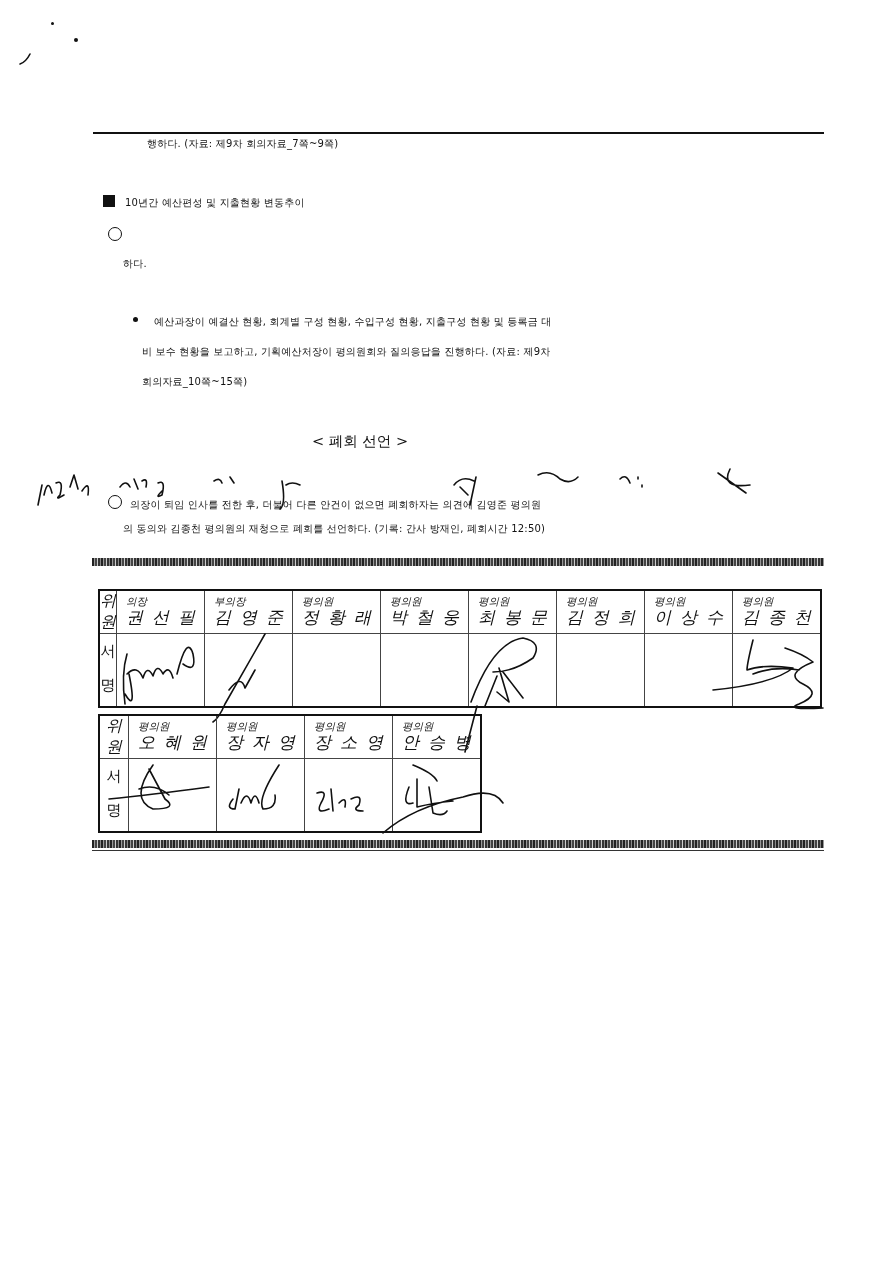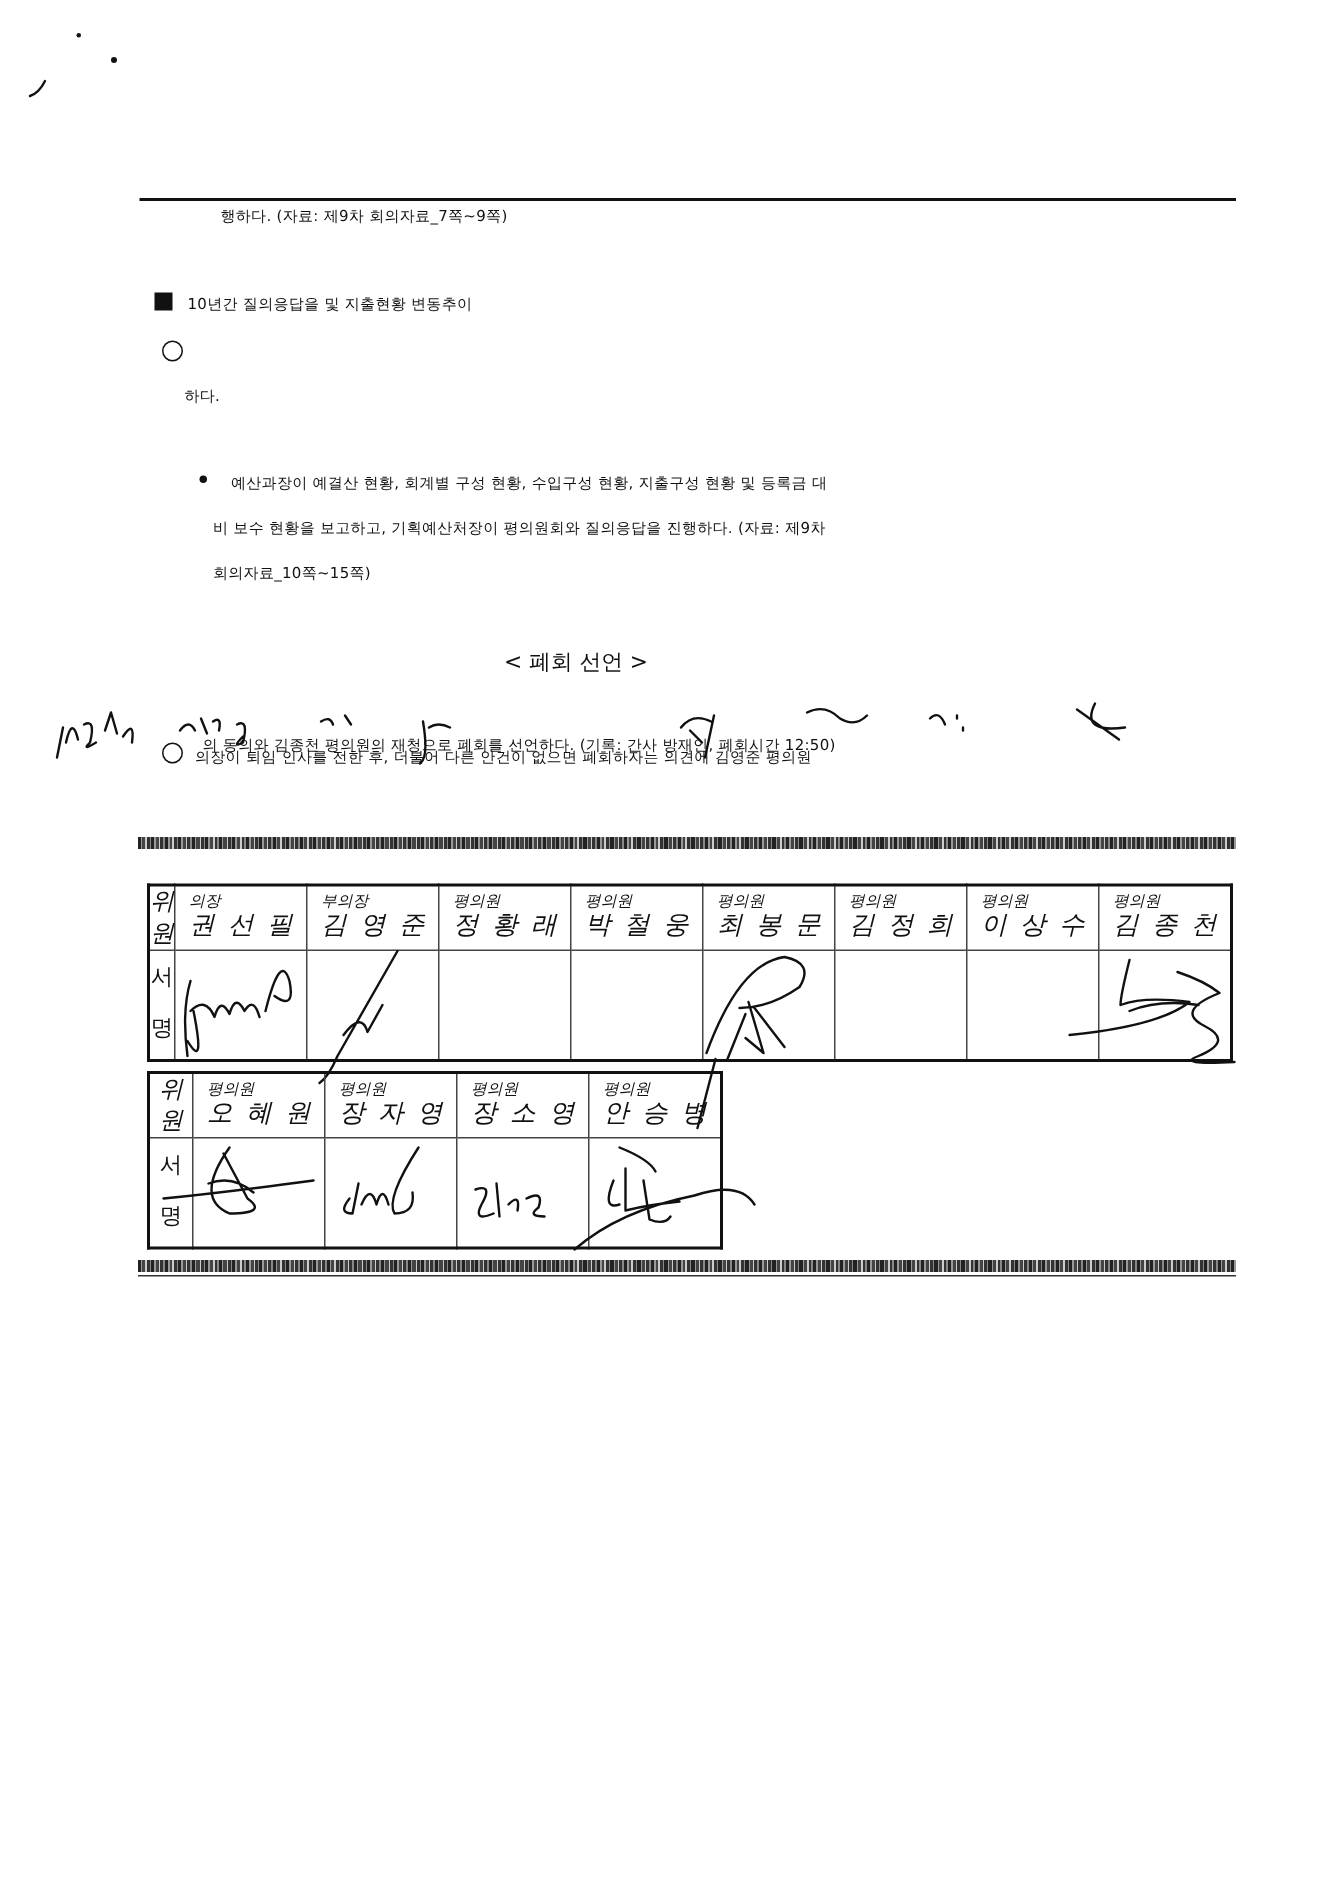--- a/index.html
+++ b/index.html
@@ -6,21 +6,21 @@
     body {
       width: 893px; height: 1264px; position: relative; overflow: hidden;
       font-family: "DejaVu Sans", sans-serif; color: #111;
     }
     .speck { position: absolute; background: #111; border-radius: 50%; }
     .top-rule { position: absolute; left: 93px; top: 132px; width: 731px; height: 2px; background: #111; }
     .line { position: absolute; font-size: 10px; white-space: nowrap; letter-spacing: 0.2px; }
     .bullet-sq { display: inline-block; width: 12px; height: 12px; background: #111; margin-right: 10px; vertical-align: -1px; }
     .circle { display: inline-block; width: 12px; height: 12px; border: 1.4px solid #111; border-radius: 50%; margin-right: 8px; vertical-align: -1px; }
     .dot { display: inline-block; width: 5px; height: 5px; background: #111; border-radius: 50%; margin-right: 16px; vertical-align: 3px; }
-    .title-center { position: absolute; left: 0; width: 720px; text-align: center; top: 432px; font-size: 14.5px; padding-left: 24px; }
+    .title-center { position: absolute; left: 0; width: 720px; text-align: center; top: 432px; font-size: 14.5px; }
     .noise-band {
       position: absolute; left: 92px; width: 732px; height: 8px;
       background: repeating-linear-gradient(90deg, #222 0 2px, #999 2px 3px, #444 3px 5px, #ccc 5px 6px, #333 6px 8px, #888 8px 9px);
     }
     .thin-rule { position: absolute; left: 92px; width: 732px; height: 1px; background: #333; }
     table.sig {
       position: absolute; border-collapse: collapse; border: 2px solid #111;
     }
     table.sig td { border: 1.3px solid #444; padding: 0; vertical-align: top; }
     .label-cell { width: 44px; text-align: center; font-size: 16px; }
@@ -39,21 +39,21 @@
 <div class="speck" style="left:51px;top:22px;width:3px;height:3px;"></div>
 <svg class="ink" style="left:18px;top:50px;" width="20" height="20">
     <path d="M2 14 Q8 12 12 4"></path>
   </svg>
 
 <div class="top-rule"></div>
 
 <div class="line" style="left:147px;top:137px;">행하다. (자료: 제9차 회의자료_7쪽~9쪽)</div>
 
 <div class="line" style="left:103px;top:195px;">
-  <span class="bullet-sq"></span><span>10년간 질의응답을 및 지출현황 변동추이</span>
+  <span class="bullet-sq"></span><span>10년간 예산편성 및 지출현황 변동추이</span>
 </div>
 
 <div class="line" style="left:108px;top:227px;">
   <span class="circle"></span>
 </div>
 <div class="line" style="left:123px;top:257px;text-align:center;">하다.</div>
 
 <div class="line" style="left:133px;top:315px;">
   <span class="dot"></span><span>예산과장이 예결산 현황, 회계별 구성 현황, 수입구성 현황, 지출구성 현황 및 등록금 대</span>
 </div>
@@ -69,21 +69,21 @@
   <path d="M252 16 Q256 40 250 44 M256 20 Q262 16 270 20"></path>
   <path d="M424 20 Q432 10 444 16 M430 22 L438 30 M446 12 L440 40"></path>
   <path d="M508 10 Q520 4 530 14 Q540 20 548 12"></path>
   <path d="M590 14 Q596 8 600 18 M608 12 L608 14 M612 20 L612 22"></path>
   <path d="M688 8 L716 28 M700 4 Q690 24 720 20"></path>
 </svg>
 
 <div class="line" style="left:108px;top:495px;">
   <span class="circle"></span><span>의장이 퇴임 인사를 전한 후, 더불어 다른 안건이 없으면 폐회하자는 의견에 김영준 평의원</span>
 </div>
-<div class="line" style="left:123px;top:490px;margin-left:12px;">의 동의와 김종천 평의원의 재청으로 폐회를 선언하다. (기록: 간사 방재인, 폐회시간 12:50)</div>
+<div class="line" style="left:123px;top:522px;">의 동의와 김종천 평의원의 재청으로 폐회를 선언하다. (기록: 간사 방재인, 폐회시간 12:50)</div>
 
 <div class="noise-band" style="top:558px;"></div>
 
 <table class="sig" style="left:98px;top:589px;width:719px;">
   <tbody>
       <tr>
     <td class="label-cell head-cell" style="vertical-align:middle;">위원</td>
     <td class="head-cell">
           <span class="role">의장</span>
           <span class="name">권선필</span>

